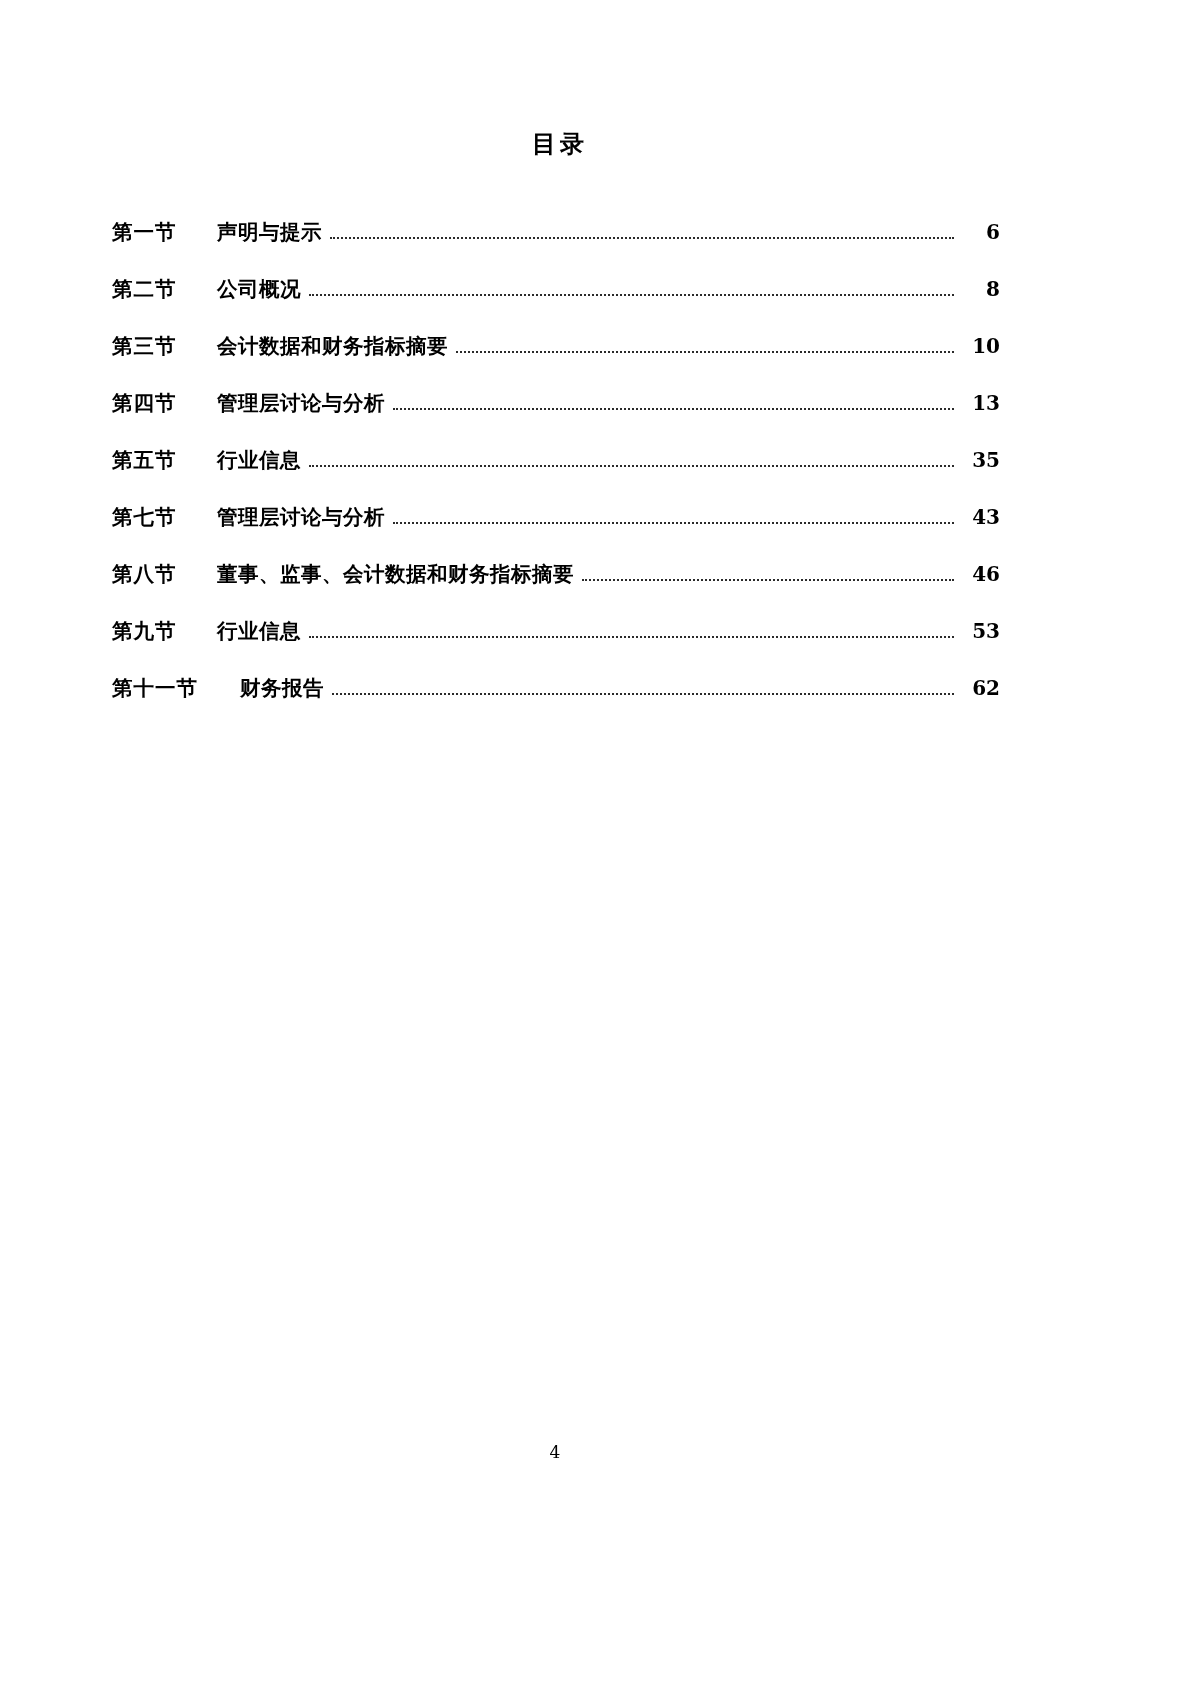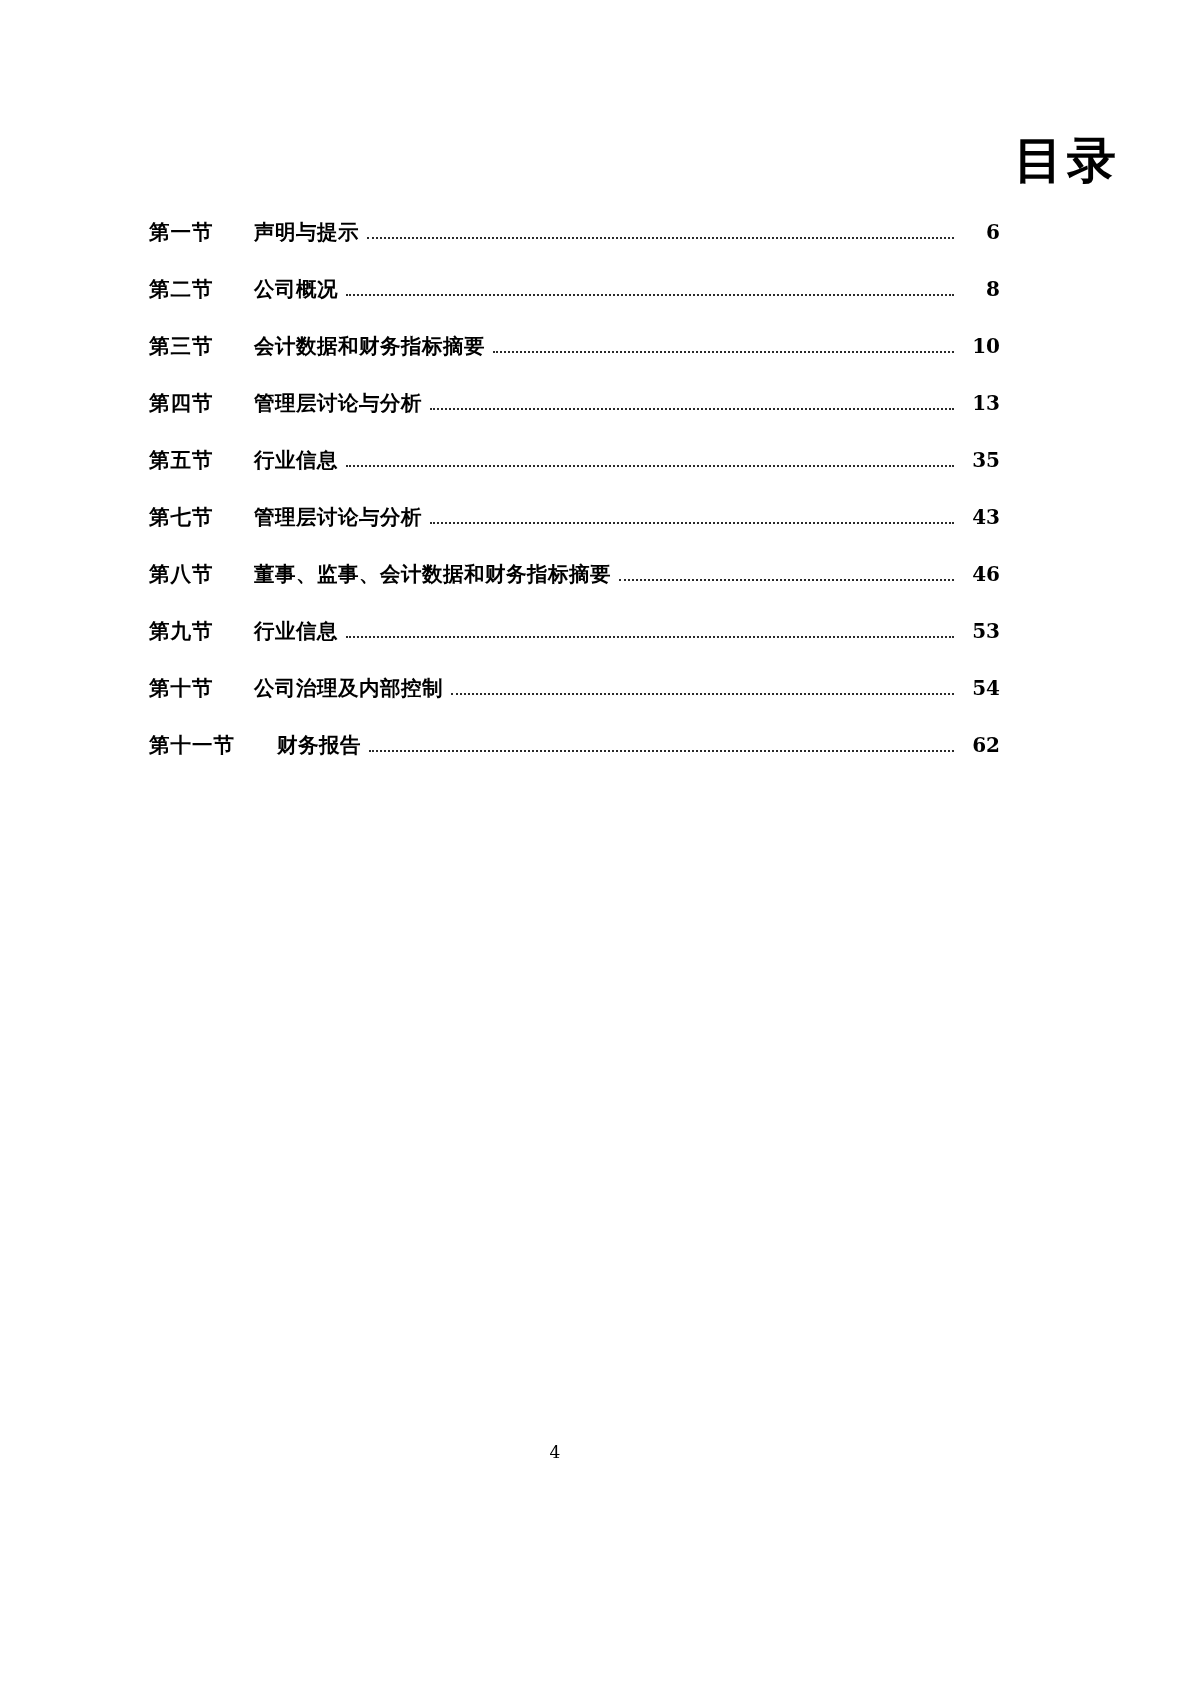--- a/index.html
+++ b/index.html
@@ -21,41 +21,40 @@
     top: 0;
     width: 1200px;
     height: 1696px;
     background: #ffffff;
   }
   .doc-title {
     position: absolute;
     left: 0;
     top: 128px;
     width: 1120px;
-    text-align: right;
-    font-size: 49px;
+    text-align: center;
+    font-size: 24px;
     font-weight: bold;
     letter-spacing: 4px;
     font-family: "DejaVu Serif", "Liberation Serif", serif;
   }
   .toc {
     position: absolute;
     left: 112px;
     top: 218px;
     width: 888px;
   }
   .toc-row {
     display: flex;
     align-items: baseline;
     height: 57px;
     font-size: 20.5px;
     font-weight: bold;
     font-family: "DejaVu Serif", "Liberation Serif", serif;
     white-space: nowrap;
-    margin-left: 37px;
   }
   .toc-sec {
     flex: 0 0 auto;
     width: 105px;
     letter-spacing: 1px;
   }
   .toc-sec.wide {
     width: 128px;
   }
   .toc-title {
@@ -147,26 +146,20 @@
       <span class="toc-page">46</span>
     </div>
 
     <div class="toc-row">
       <span class="toc-sec">第九节</span>
       <span class="toc-title">行业信息</span>
       <span class="toc-dots"></span>
       <span class="toc-page">53</span>
     </div>
 
-    <div class="toc-row">
-      <span class="toc-sec">第十节</span>
-      <span class="toc-title">公司治理及内部控制</span>
-      <span class="toc-dots"></span>
-      <span class="toc-page">54</span>
-    </div>
 
     <div class="toc-row">
       <span class="toc-sec wide">第十一节</span>
       <span class="toc-title">财务报告</span>
       <span class="toc-dots"></span>
       <span class="toc-page">62</span>
     </div>
 
   </div>
 

